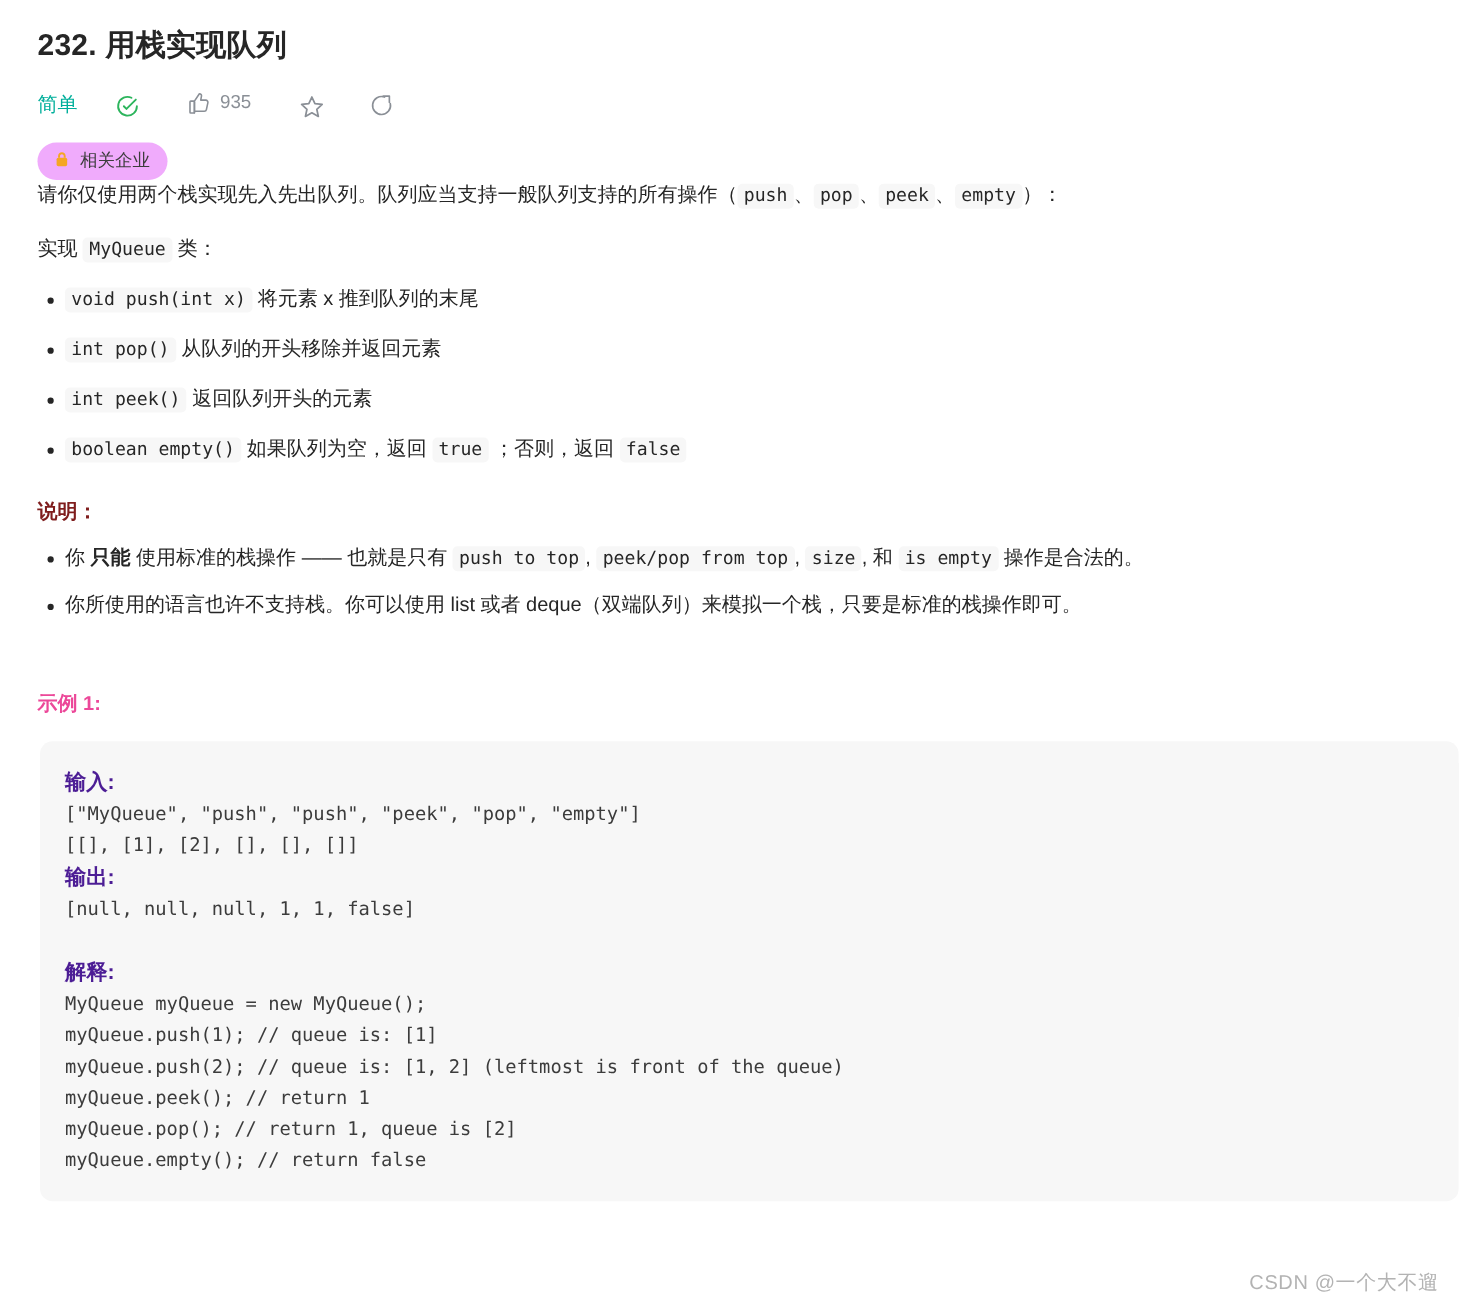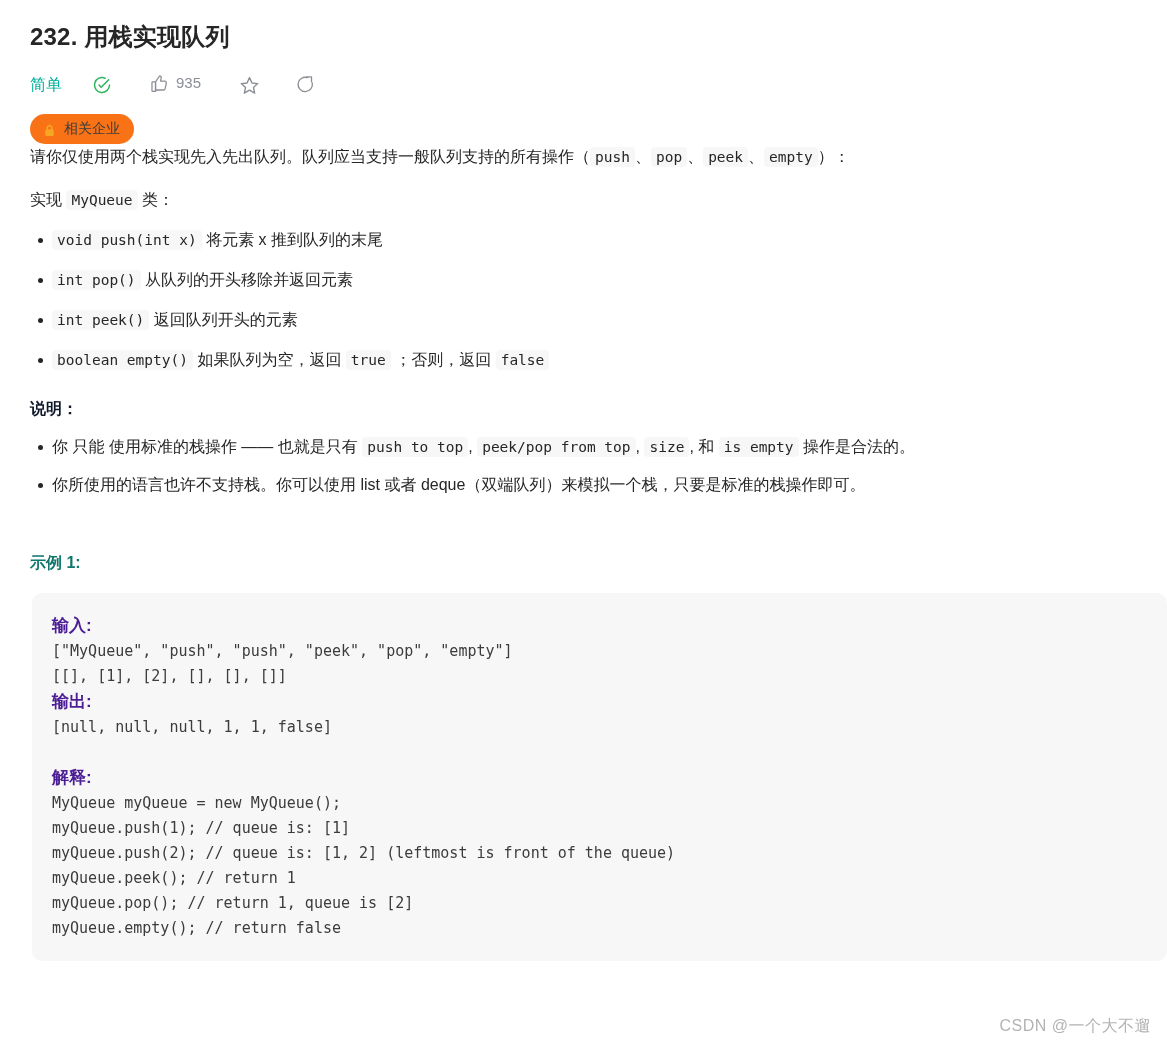--- a/index.html
+++ b/index.html
@@ -63,23 +63,23 @@
     color: #8a8f96;
   }
   .icon-star { margin-right: 36px; }
 
   
   .badge-row {
     margin-top: 14px;
   }
   .company-badge {
     display: inline-flex;
-    align-items: flex-end;
+    align-items: flex-start;
     gap: 8px;
-    background: #f97316;
+    background: #f0abfc;
     border-radius: 16px;
     padding: 6px 14px 6px 13px;
     font-size: 14px;
     color: #3c3c3c;
     cursor: pointer;
   }
   .lock-icon { display: inline-flex; }
 
   
   .para {
@@ -115,30 +115,30 @@
     left: -14px;
     top: 11px;
     width: 5px;
     height: 5px;
     border-radius: 50%;
     background: #262626;
   }
   .section-head {
     font-size: 16px;
     font-weight: 700;
-    color: #0f172a;
+    color: #7f1d1d;
     margin-top: 26px;
   }
   ul.bullets.notes > li { margin-bottom: 12px; }
-  .bold-inline { font-weight: 400; }
+  .bold-inline { font-weight: 700; }
 
   .example-head {
     font-size: 16px;
     font-weight: 700;
-    color: #0f766e;
+    color: #ec4899;
     margin-top: 55px;
   }
 
   
   .codeblock {
     margin-top: 19px;
     margin-left: 2px;
     background: #f7f7f7;
     border-radius: 10px;
     padding: 20px 18px 20px 20px;

